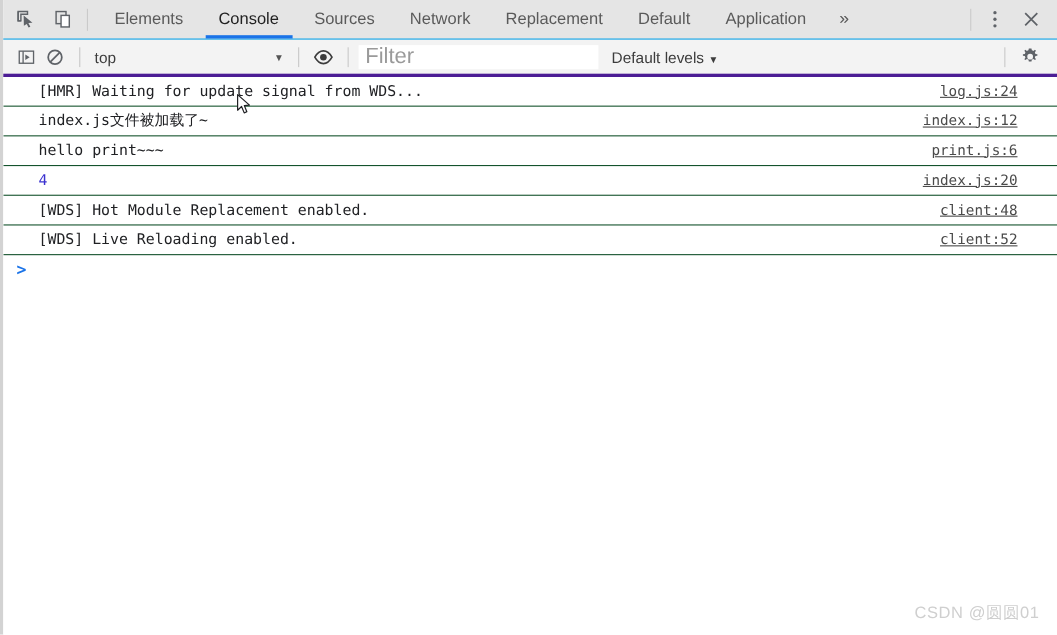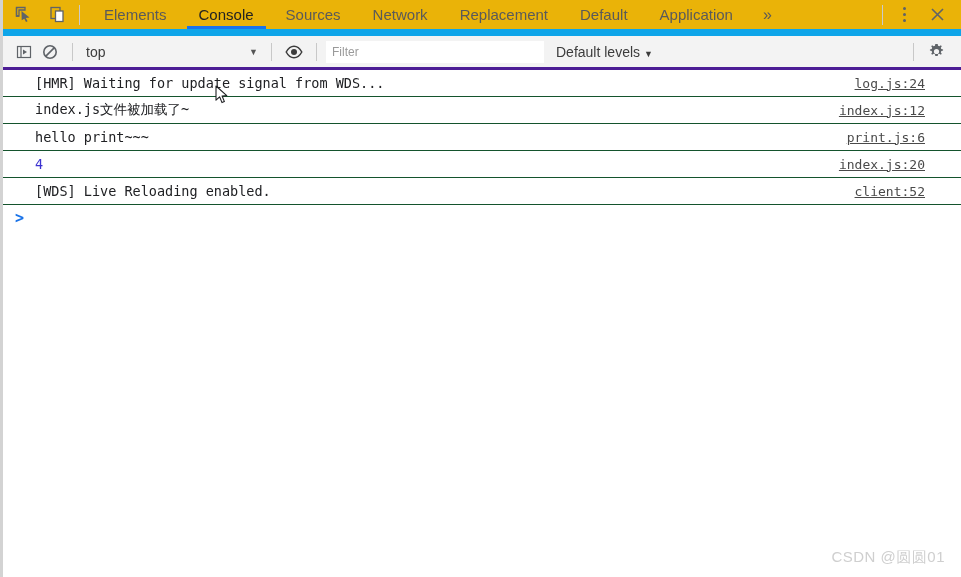--- a/index.html
+++ b/index.html
@@ -23,22 +23,22 @@
     background: #ffffff;
     border-left: 3px solid #d3d3d3;
     display: flex;
     flex-direction: column;
   }
 
   
   .tabbar {
     height: 36px;
     min-height: 36px;
-    background: #eab308;
-    border-bottom: 7px solid #0ea5e9;
+    background: #e5e5e5;
+    border-bottom: 1px solid #0ea5e9;
     display: flex;
     align-items: center;
     position: relative;
     box-sizing: border-box;
   }
   .tb-iconbtn {
     width: 28px;
     height: 28px;
     margin-left: 6px;
     display: flex;
@@ -162,21 +162,21 @@
     color: #555;
     padding-right: 4px;
   }
   .filter-input {
     flex: 0 0 auto;
     width: 218px;
     height: 22px;
     background: #ffffff;
     border: none;
     outline: none;
-    font-size: 12px;
+    font-size: 20px;
     color: #3c3c3c;
     font-family: "Liberation Sans", sans-serif;
     padding: 0 6px;
     box-sizing: border-box;
   }
   .filter-input::placeholder { color: #9a9a9a; }
   .levels {
     font-size: 14px;
     color: #3c3c3c;
     cursor: pointer;
@@ -401,20 +401,24 @@
     <div class="msg-row">
       <span class="msg-text">hello print~~~</span>
       <span class="msg-link">print.js:6</span>
     </div>
 
     <div class="msg-row">
       <span class="msg-text num">4</span>
       <span class="msg-link">index.js:20</span>
     </div>
 
+    <div class="msg-row">
+      <span class="msg-text">[WDS] Hot Module Replacement enabled.</span>
+      <span class="msg-link">client:48</span>
+    </div>
 
     <div class="msg-row">
       <span class="msg-text">[WDS] Live Reloading enabled.</span>
       <span class="msg-link">client:52</span>
     </div>
 
     <div class="prompt-row">
       <span class="prompt-caret">&gt;</span>
       <div class="prompt-input"></div>
     </div>

